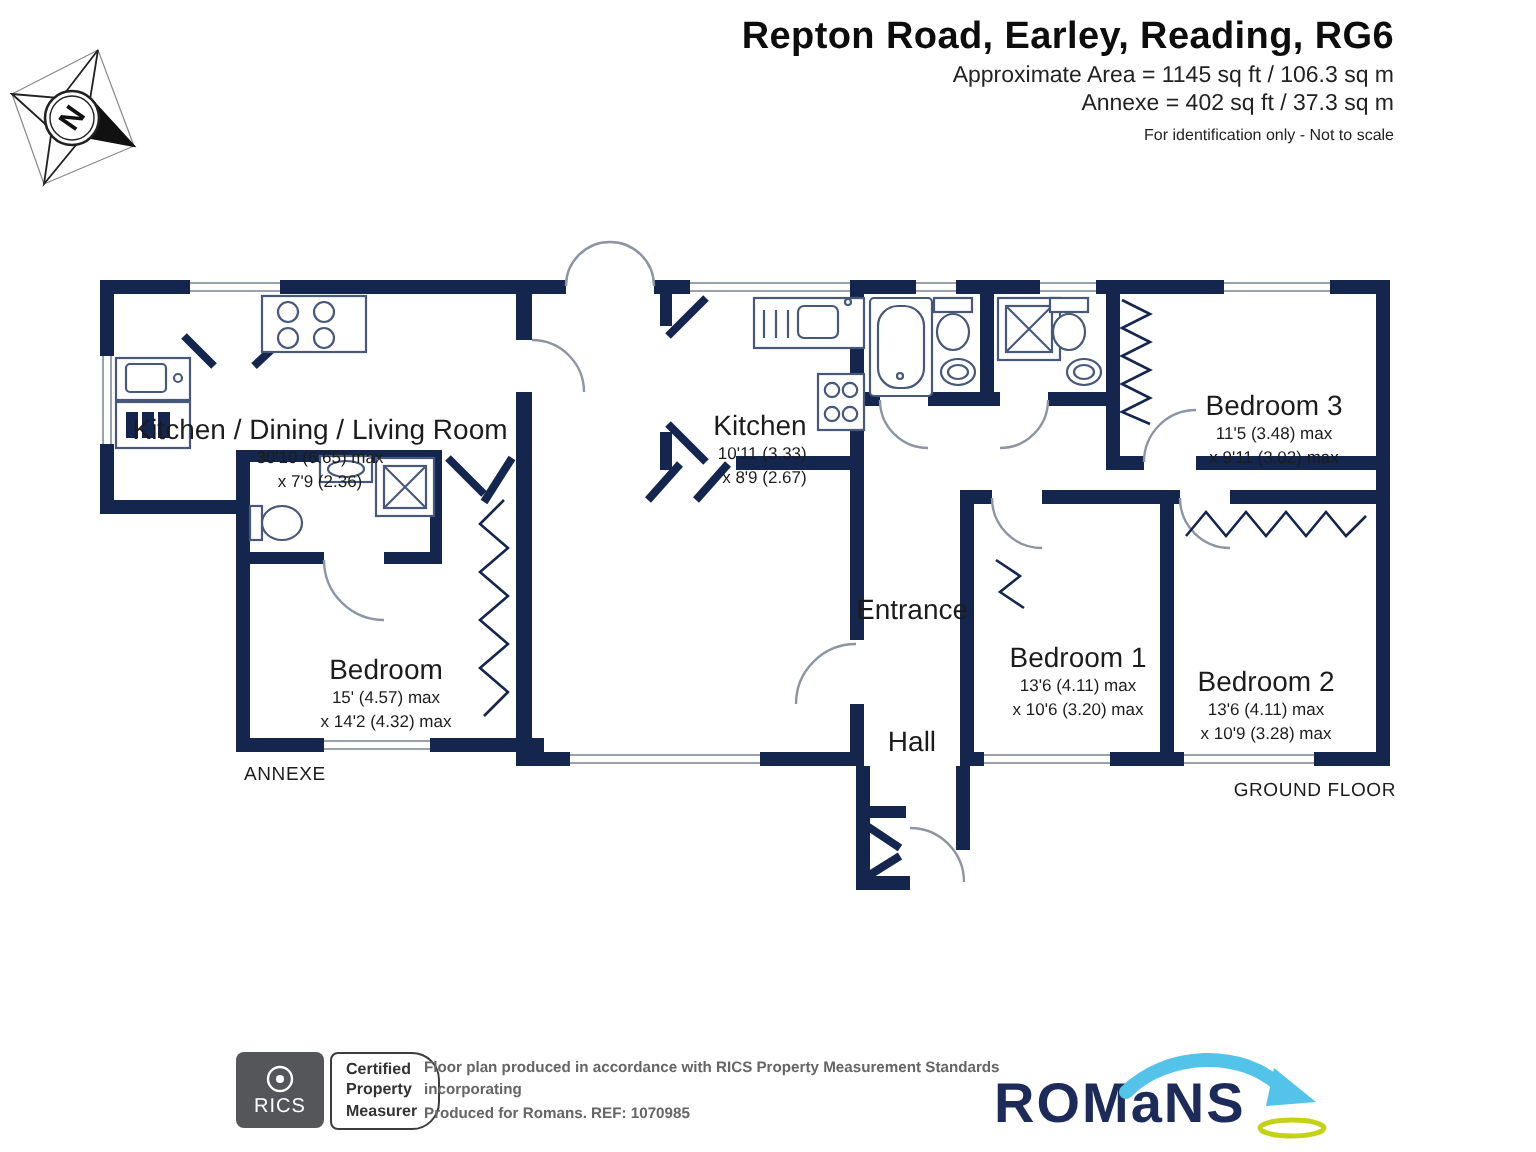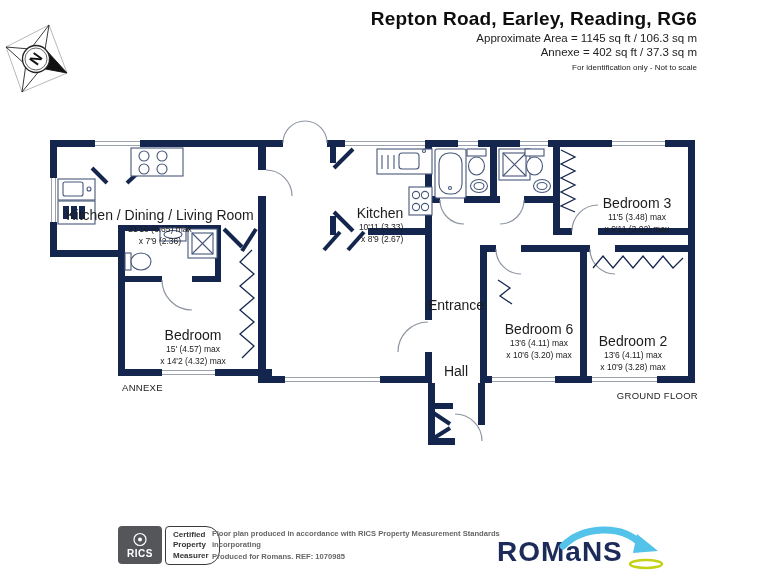--- a/index.html
+++ b/index.html
@@ -25,21 +25,21 @@
   .room-label{position:absolute;transform:translate(-50%,-50%);text-align:center;
               white-space:nowrap;line-height:1.32;}
   .room-label .nm{display:block;font-size:14px;color:#1c1c1c;margin-top:48px;}
   .room-label .dm{display:block;font-size:8.5px;color:#1c1c1c;}
   .floor-tag{position:absolute;font-size:9.5px;letter-spacing:.3px;color:#1c1c1c;}
   
   .footer{position:absolute;left:0;top:520px;width:768px;height:52px;}
   .rics{position:absolute;left:118px;top:6px;display:flex;align-items:stretch;}
   .rics-box{width:44px;height:38px;background:#55565a;border-radius:4px;color:#fff;
             display:flex;flex-direction:column;align-items:center;justify-content:center;}
-  .rics-box span{font-size:10px;font-weight:bold;letter-spacing:.5px;margin-top:1px;}
+  .rics-box span{font-size:10px;font-weight:normal;letter-spacing:.5px;margin-top:1px;}
   .rics-cert{margin-left:3px;border:1.2px solid #3c3c3c;border-radius:4px 14px 14px 4px;
              padding:3px 10px 3px 7px;display:flex;flex-direction:column;justify-content:center;}
   .rics-cert span{font-size:8px;font-weight:bold;color:#333;line-height:1.3;}
   .disclaimer{position:absolute;left:212px;top:8px;width:300px;font-weight:bold;}
   .disclaimer span{display:block;font-size:7.6px;color:#666;line-height:1.5;}
   .romans{position:absolute;left:497px;top:0;width:170px;height:52px;}
   .romans-text{position:absolute;left:0;bottom:4px;font-size:28px;font-weight:bold;
                color:#1d2b5a;letter-spacing:1px;}
   .romans svg{position:absolute;left:58px;top:0;}
 </style>
@@ -289,39 +289,39 @@
 
   <div class="header">
     <div class="title">Repton Road, Earley, Reading, RG6</div>
     <div class="area">Approximate Area = 1145 sq ft / 106.3 sq m</div>
     <div class="area">Annexe = 402 sq ft / 37.3 sq m</div>
     <div class="ident">For identification only - Not to scale</div>
   </div>
 
   <div class="room-label" style="left:160px;top:202px;">
     <span class="nm">Kitchen / Dining / Living Room</span>
-    <span class="dm">21'10 (6.65) max</span>
+    <span class="dm">30'10 (6.65) max</span>
     <span class="dm">x 7'9 (2.36)</span>
   </div>
   <div class="room-label" style="left:193px;top:322px;">
     <span class="nm">Bedroom</span>
     <span class="dm">15' (4.57) max</span>
     <span class="dm">x 14'2 (4.32) max</span>
   </div>
   <div class="room-label" style="left:380px;top:200px;text-align:right;">
     <span class="nm">Kitchen</span>
     <span class="dm">10'11 (3.33)</span>
     <span class="dm">x 8'9 (2.67)</span>
   </div>
   <div class="room-label" style="left:456px;top:314px;">
     <span class="nm">Entrance</span>
     <span class="nm">Hall</span>
   </div>
   <div class="room-label" style="left:539px;top:316px;">
-    <span class="nm">Bedroom 6</span>
+    <span class="nm">Bedroom 1</span>
     <span class="dm">13'6 (4.11) max</span>
     <span class="dm">x 10'6 (3.20) max</span>
   </div>
   <div class="room-label" style="left:633px;top:328px;">
     <span class="nm">Bedroom 2</span>
     <span class="dm">13'6 (4.11) max</span>
     <span class="dm">x 10'9 (3.28) max</span>
   </div>
   <div class="room-label" style="left:637px;top:190px;">
     <span class="nm">Bedroom 3</span>

